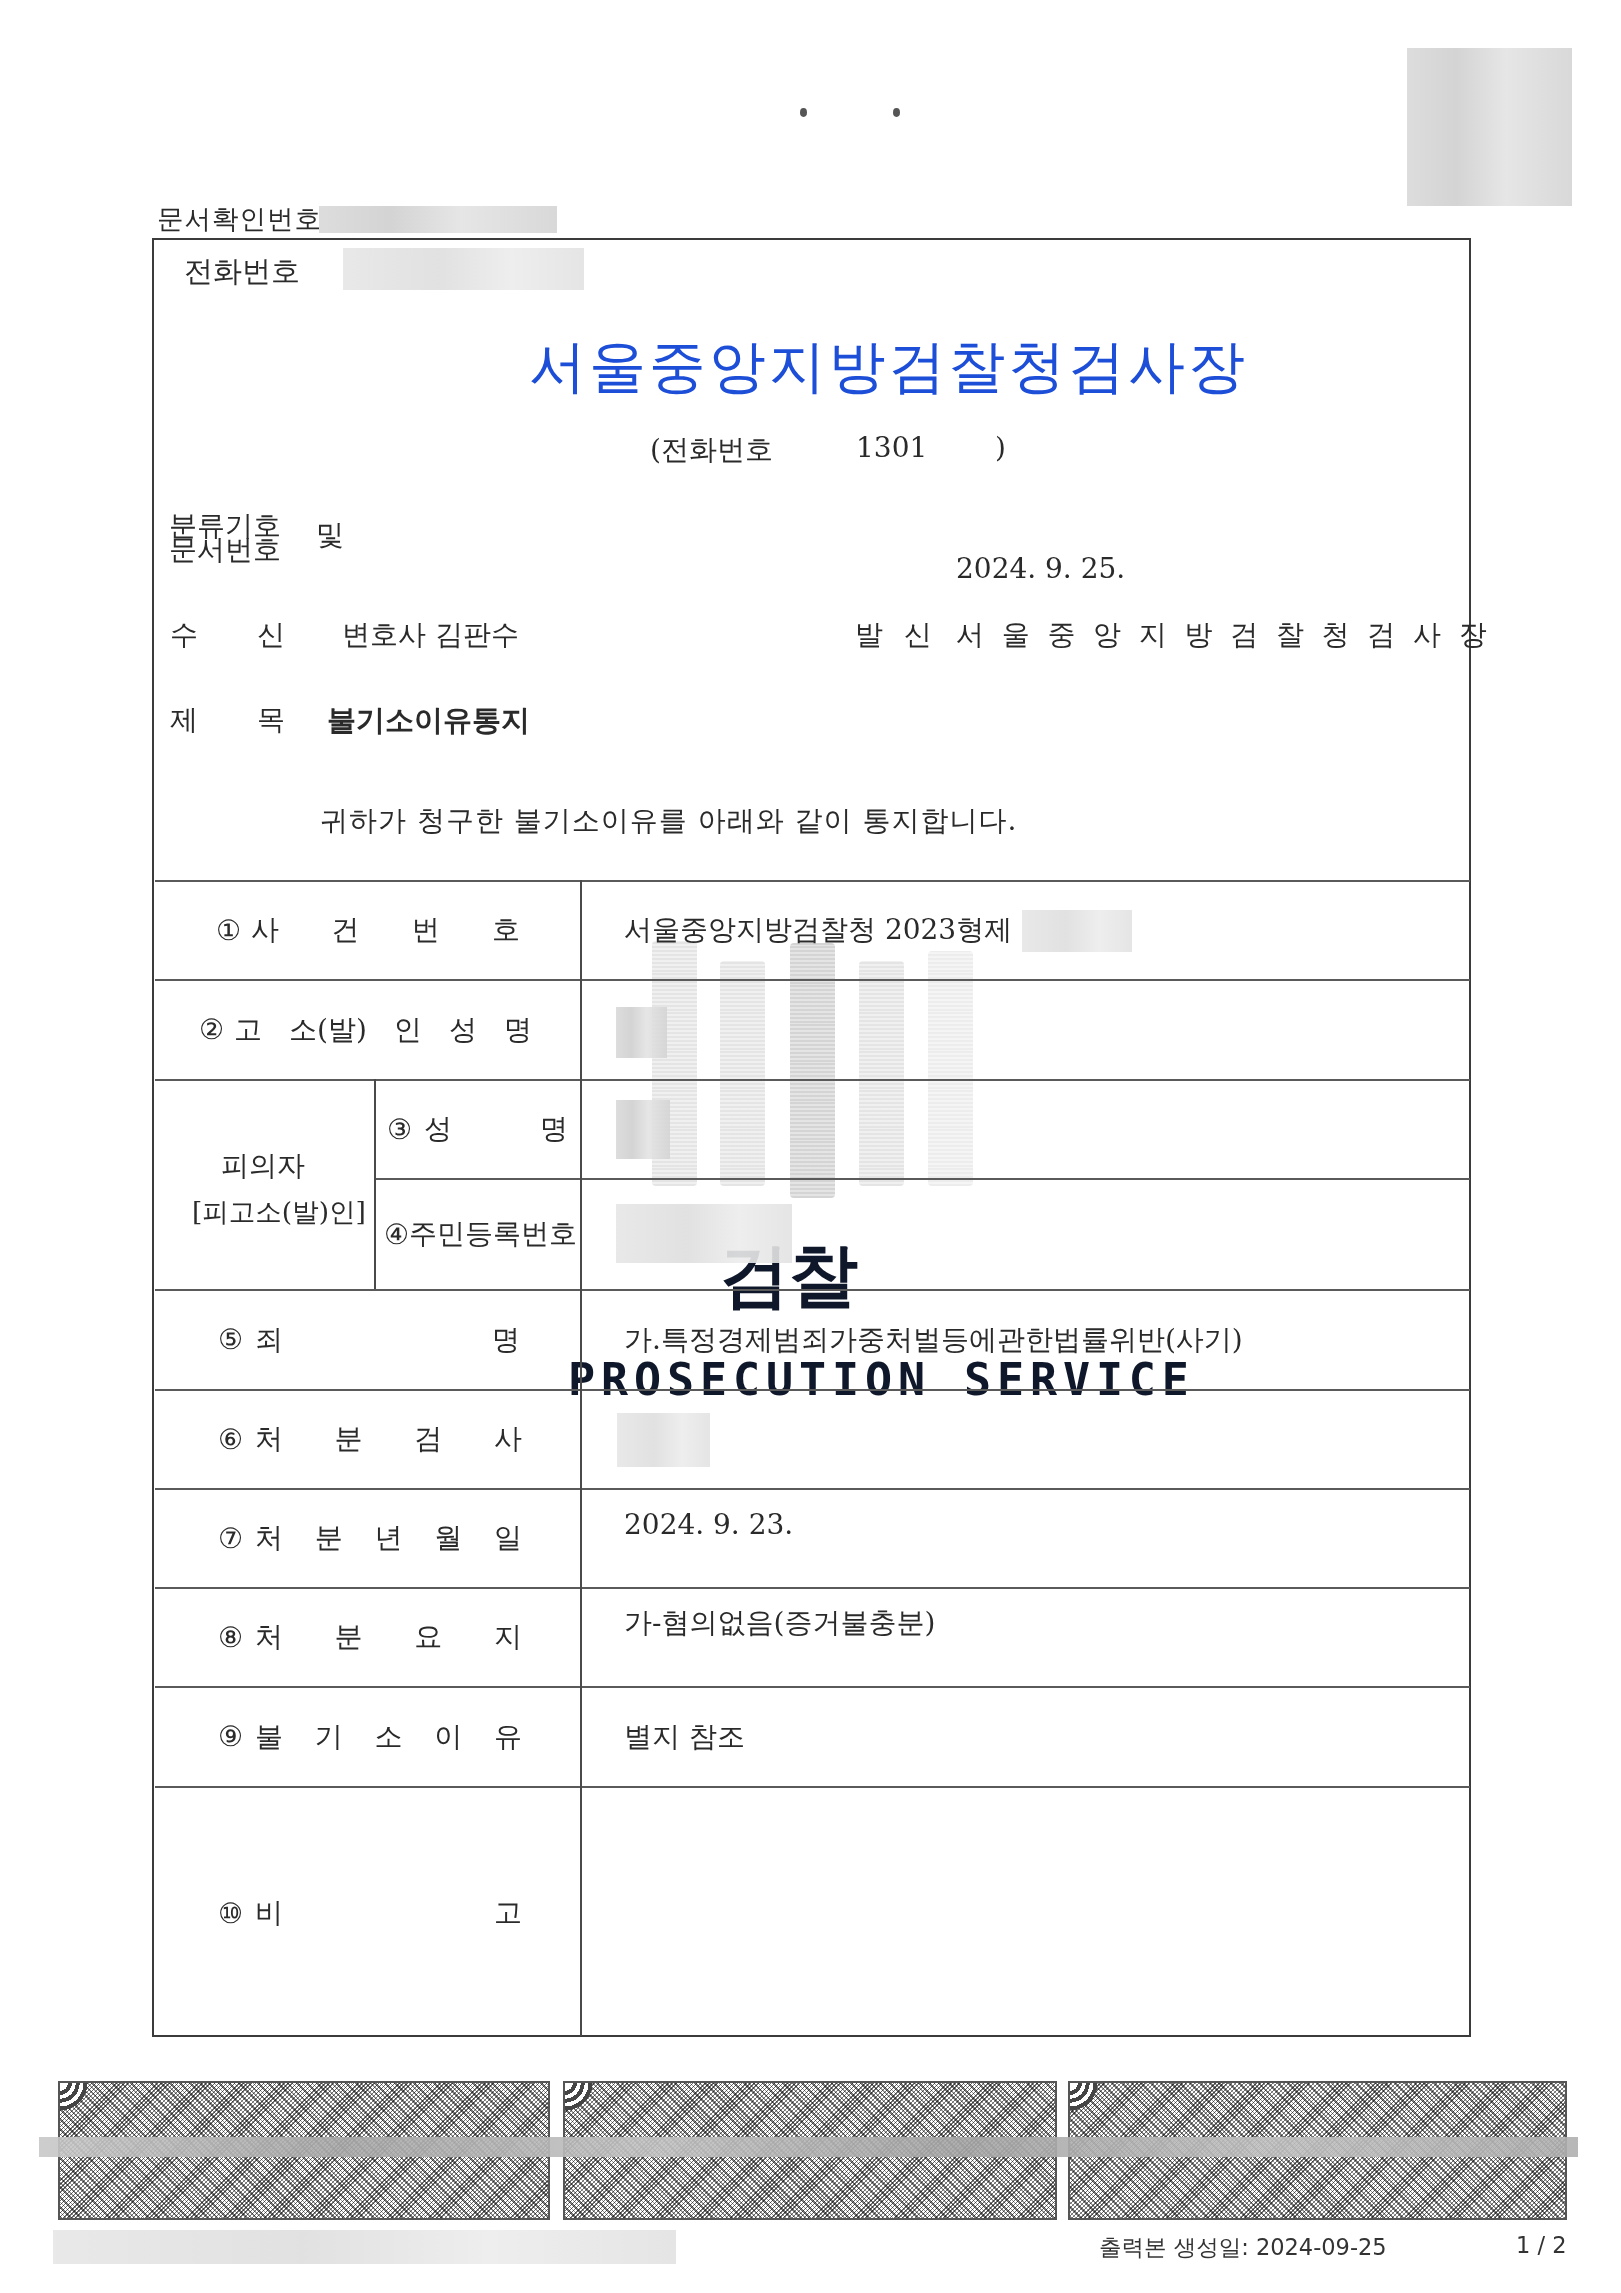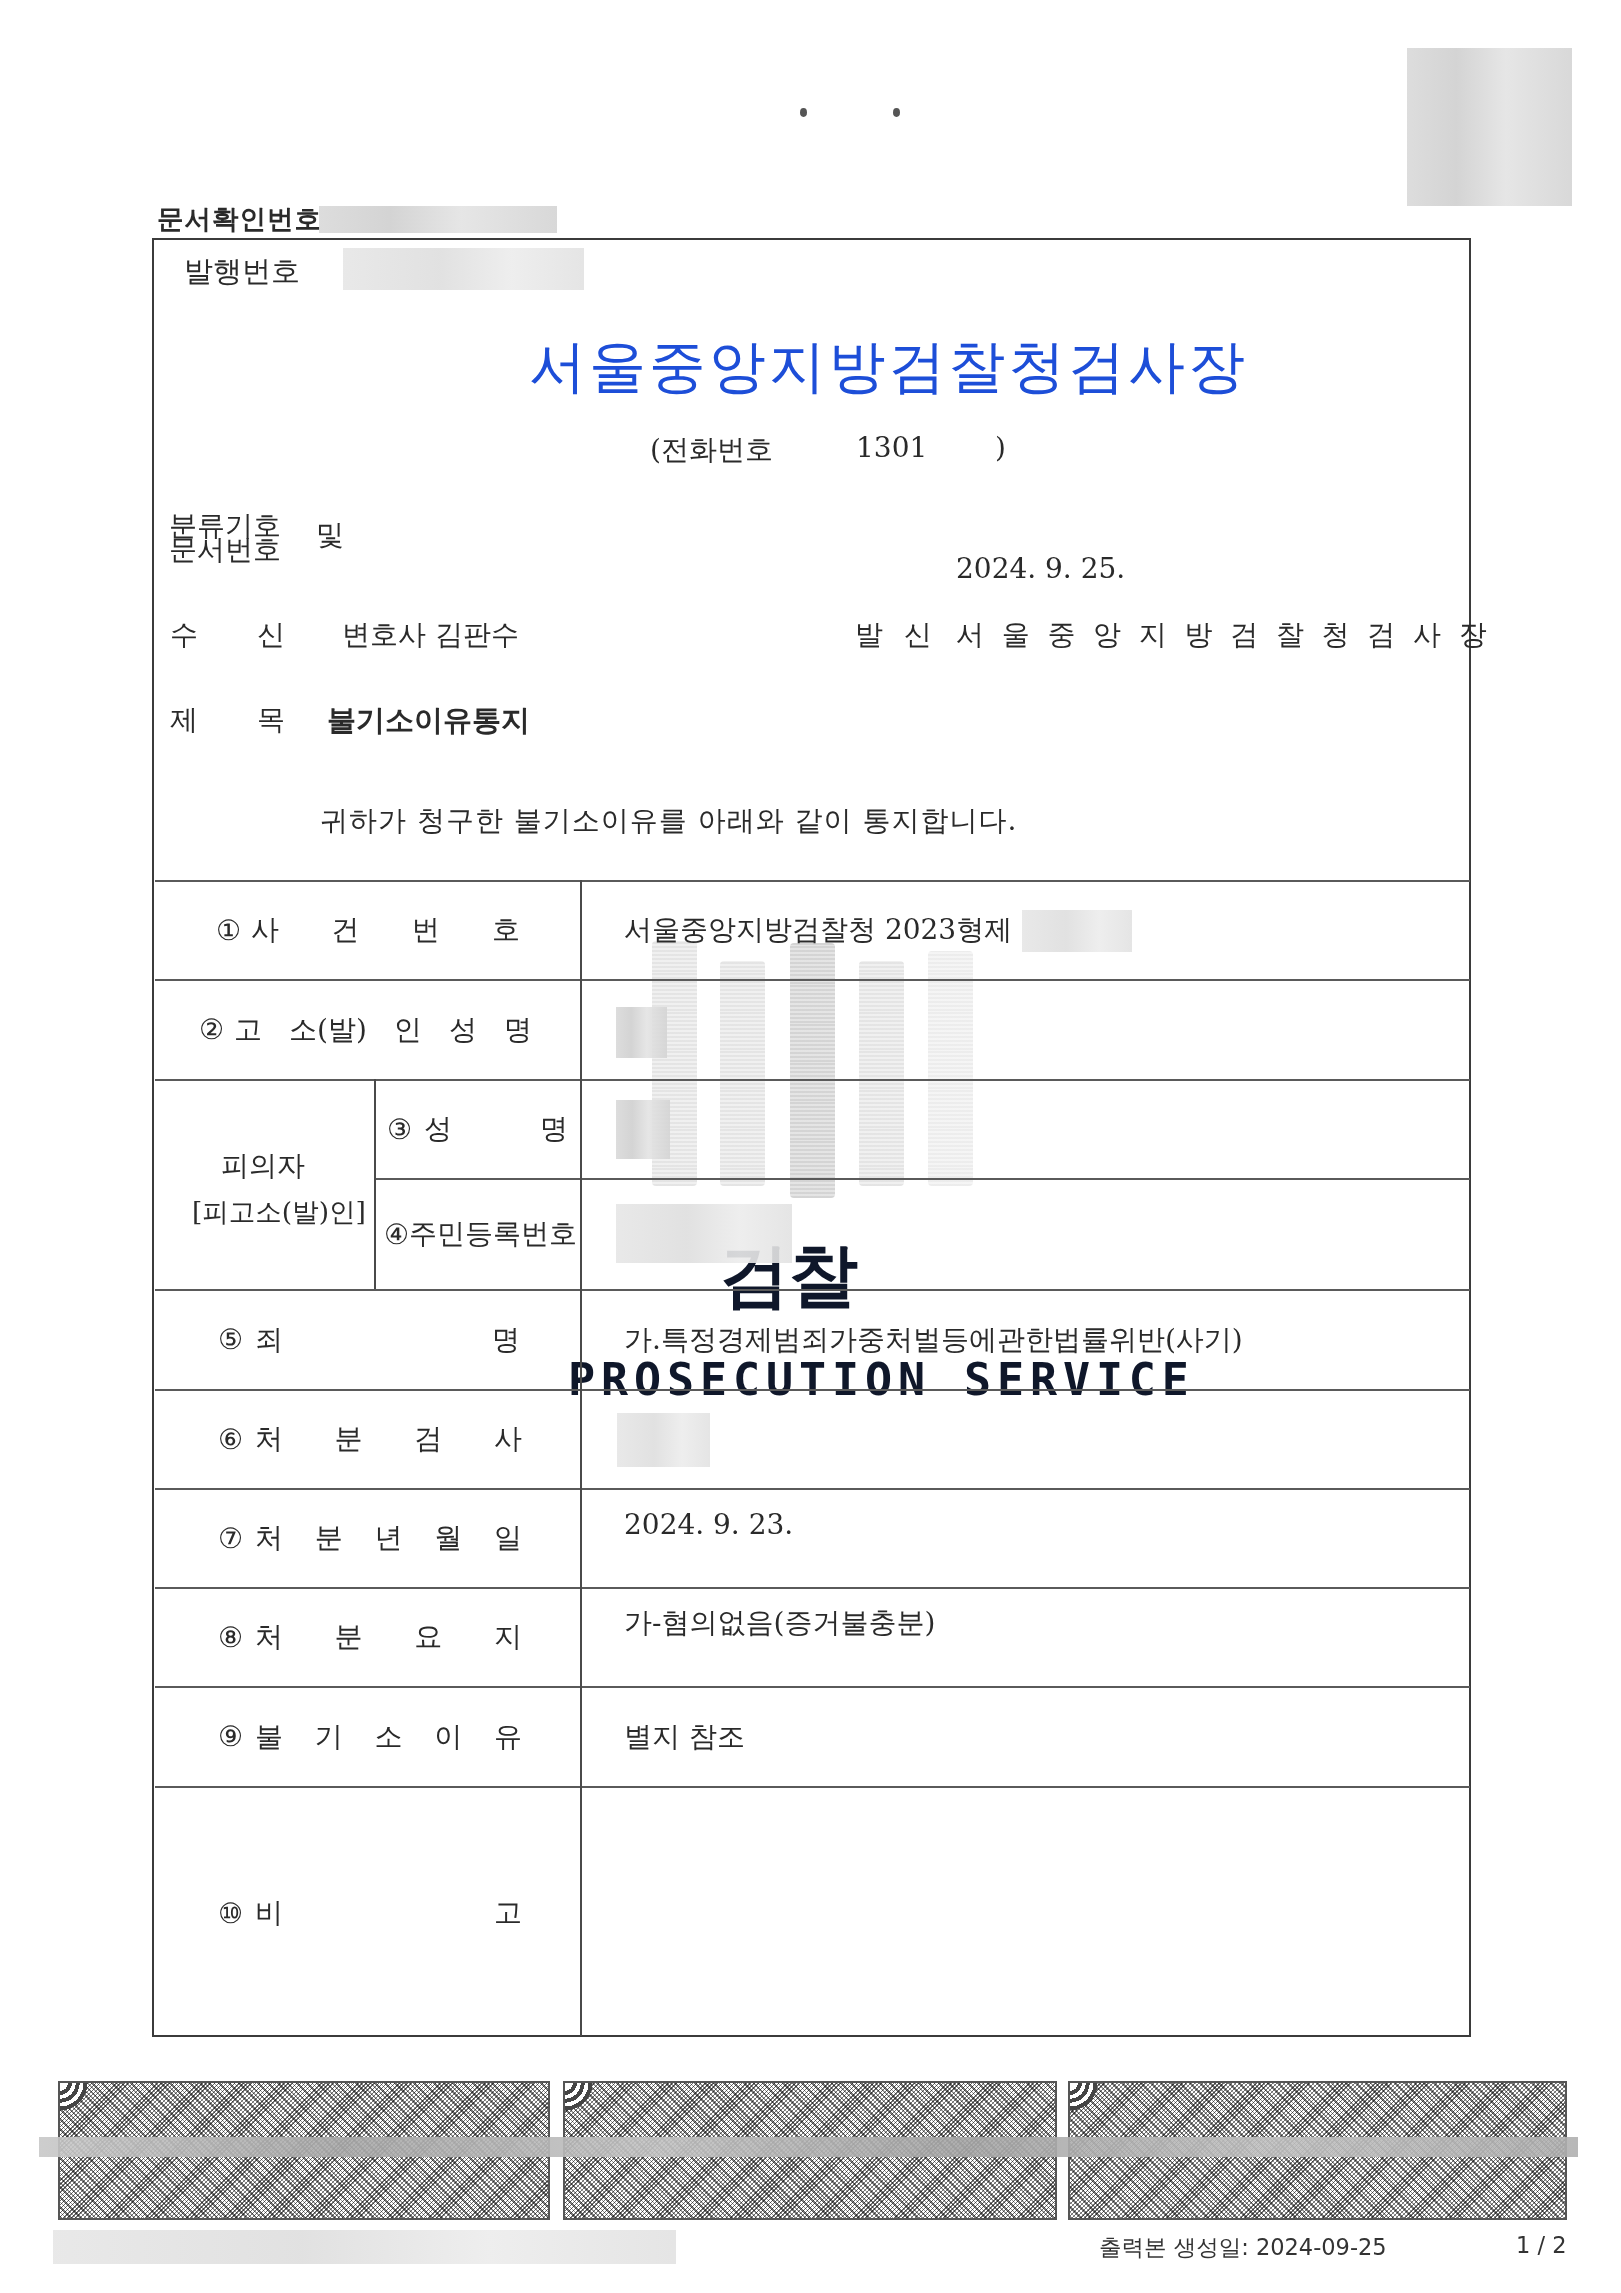--- a/index.html
+++ b/index.html
@@ -31,26 +31,26 @@
   .footer { font-family:"DejaVu Sans","Liberation Sans",sans-serif; font-size:22.5px; color:#333; }
 </style>
 </head>
 <body>
 
 <div class="dot" style="left:800px;top:108px;"></div>
 <div class="dot" style="left:893px;top:108px;"></div>
 
 <div class="redact" style="left:1407px;top:48px;width:165px;height:158px;"></div>
 
-<div class="abs label-sm" style="left:157px;top:201px;font-weight:bold;">문서확인번호</div>
+<div class="abs label-sm" style="left:157px;top:201px;">문서확인번호</div>
 <div class="redact" style="left:319px;top:206px;width:238px;height:27.4px;"></div>
 
 <div id="box"></div>
 
-<div class="abs hdr" style="left:184px;top:252px;font-size:29px;">발행번호</div>
+<div class="abs hdr" style="left:184px;top:252px;font-size:29px;">전화번호</div>
 <div class="redact light" style="left:343px;top:248px;width:241px;height:42px;"></div>
 
 <div class="abs title" style="left:529px;top:329px;">서울중앙지방검찰청검사장</div>
 
 <div class="abs hdr" style="left:650px;top:431px;">(전화번호</div>
 <div class="abs hdr" style="left:856px;top:431px;">1301</div>
 <div class="abs hdr" style="left:995px;top:431px;">)</div>
 
 <div class="abs hdr" style="left:169px;top:511px;line-height:29px;">분류기호</div>
 <div class="abs hdr" style="left:169px;top:535px;line-height:29px;text-align:right;">문서번호</div>

